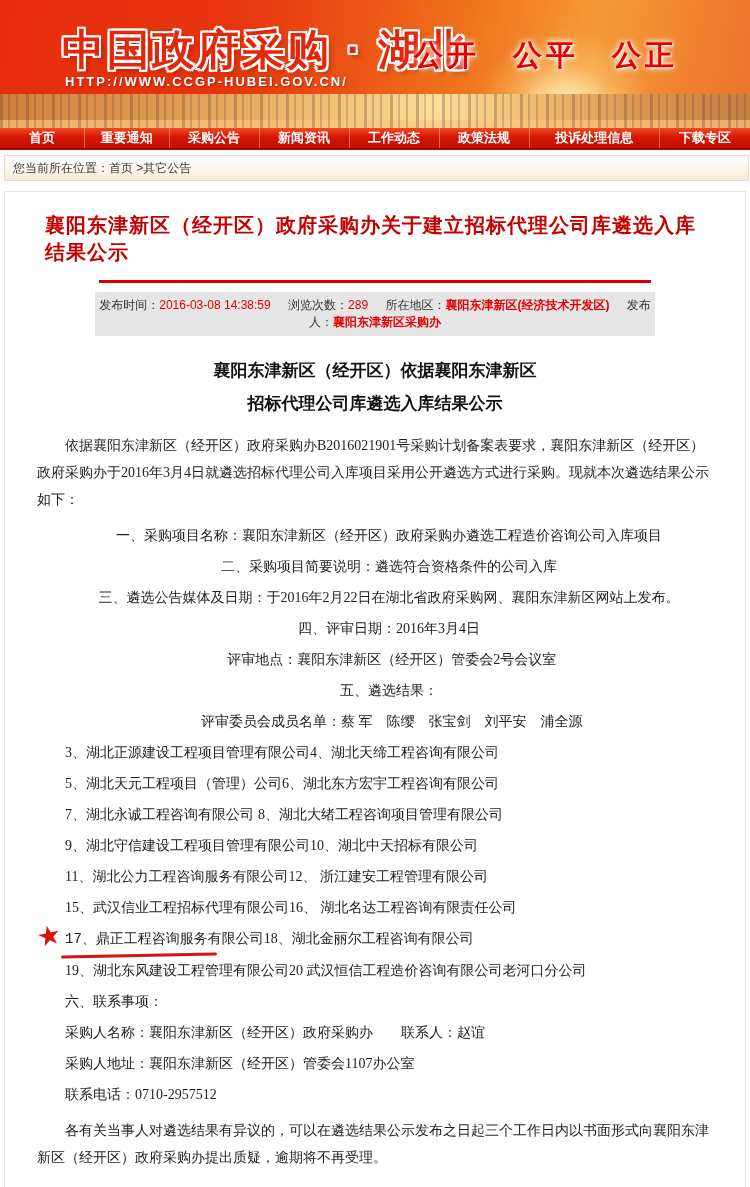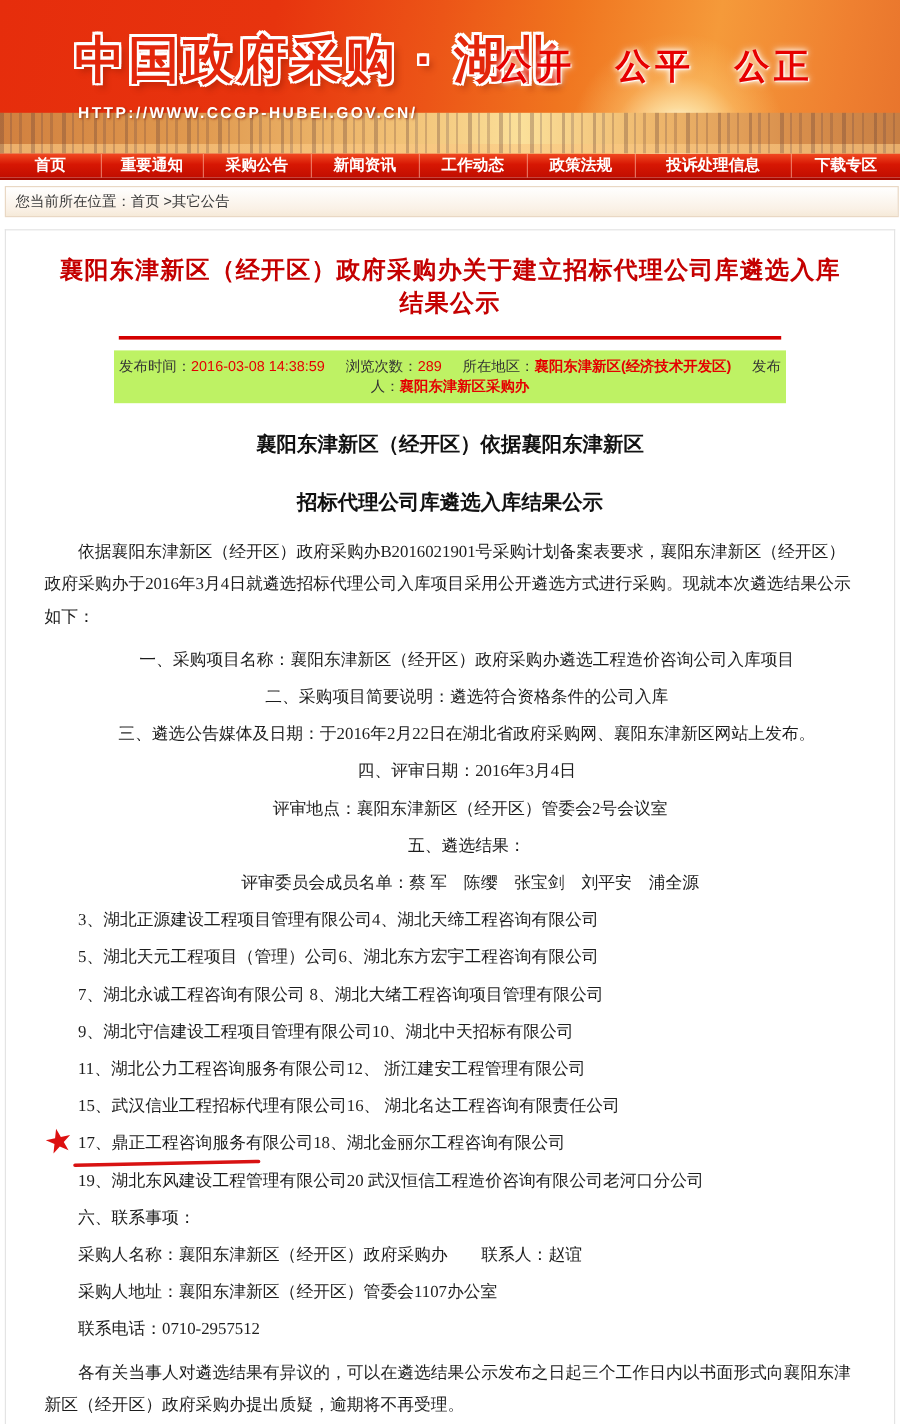--- a/index.html
+++ b/index.html
@@ -23,21 +23,21 @@
       linear-gradient(0deg, rgba(250,200,130,.65) 0 8px, transparent 8px),
       linear-gradient(90deg,#d1803f 0%, #e09a50 22%, #f2c277 45%, #fbe09a 58%, #efb96e 72%, #d98f4c 88%, #c77f44 100%);
   }
   .banner-title {
     position:absolute; left:62px; top:22px;
     font-size:42px; font-weight:bold; letter-spacing:3px; color:#e3270b;
     text-shadow:2px 0 0 #fff,-2px 0 0 #fff,0 2px 0 #fff,0 -2px 0 #fff,
       2px 2px 0 #fff,-2px -2px 0 #fff,2px -2px 0 #fff,-2px 2px 0 #fff,4px 4px 5px rgba(130,25,0,.45);
   }
   .banner-url {
-    position:absolute; left:65px; top:86px;
+    position:absolute; left:65px; top:74px;
     font-size:13px; font-weight:bold; letter-spacing:2px; color:#ffffff;
     text-shadow:1px 1px 2px rgba(140,30,0,.8);
   }
   .banner-slogan {
     position:absolute; right:72px; top:36px;
     font-size:29px; font-weight:bold; letter-spacing:4px; color:#e60000;
     text-shadow:0 0 4px #fff,0 0 7px #fff,1px 1px 1px #fff;
   }
 
   
@@ -69,28 +69,28 @@
   }
   .crumb a { color:#3a3a3a; text-decoration:none; cursor:pointer; }
 
   
   .content {
     margin:10px 4px 0 4px; min-height:1016px; background:#fff;
     border:1px solid #e4e4e4; border-bottom:none;
     font-family:"Liberation Serif","DejaVu Serif",serif;
   }
   .page-title {
-    padding:20px 40px 0 40px; text-align:center;
+    padding:20px 40px 0 40px; 
     font-size:20px; font-weight:bold; color:#c40000; letter-spacing:1px;
     font-family:"Liberation Sans","DejaVu Sans",sans-serif;
   }
   .red-rule { width:552px; margin:14px auto 0 auto; border-top:3px solid #d40000; }
   .meta {
     width:560px; margin:9px auto 0 auto; padding:5px 0;
-    background:#bef264; text-align:center; font-size:12px; color:#333;
+    background:#e5e5e5; text-align:center; font-size:12px; color:#333;
     font-family:"Liberation Sans","DejaVu Sans",sans-serif;
   }
   .meta .v { color:#e50000; }
   .meta .vb { color:#e50000; font-weight:bold; }
   .meta .lbl { margin-left:14px; }
   .meta .lbl:first-child { margin-left:0; }
 
   .article-body { padding:0 32px 0 32px; font-size:14px; color:#1d1d1d; }
   .body-title { margin-top:18px; text-align:center; font-size:17px; font-weight:bold; line-height:33px; color:#111; }
   .intro { margin-top:12px; line-height:27px; text-indent:2em; }
@@ -145,21 +145,21 @@
   <div class="meta">
     <span class="lbl">发布时间：</span><span class="v">2016-03-08 14:38:59</span>
     <span class="lbl">浏览次数：</span><span class="v">289</span>
     <span class="lbl">所在地区：</span><span class="vb">襄阳东津新区(经济技术开发区)</span>
     <span class="lbl">发布人：</span><span class="vb">襄阳东津新区采购办</span>
   </div>
 
   <div class="article-body">
 
     <div class="body-title">襄阳东津新区（经开区）依据襄阳东津新区</div>
-    <div class="body-title" style="margin-top:15px;">招标代理公司库遴选入库结果公示</div>
+    <div class="body-title" style="margin-top:0;">招标代理公司库遴选入库结果公示</div>
 
     <p class="intro">依据襄阳东津新区（经开区）政府采购办B2016021901号采购计划备案表要求，襄阳东津新区（经开区）政府采购办于2016年3月4日就遴选招标代理公司入库项目采用公开遴选方式进行采购。现就本次遴选结果公示如下：</p>
 
     <div class="sec">一、采购项目名称：襄阳东津新区（经开区）政府采购办遴选工程造价咨询公司入库项目</div>
     <div class="sec">二、采购项目简要说明：遴选符合资格条件的公司入库</div>
     <div class="sec">三、遴选公告媒体及日期：于2016年2月22日在湖北省政府采购网、襄阳东津新区网站上发布。</div>
     <div class="sec">四、评审日期：2016年3月4日</div>
     <div class="sec sub">评审地点：襄阳东津新区（经开区）管委会2号会议室</div>
     <div class="sec">五、遴选结果：</div>
     <div class="sec sub">评审委员会成员名单：蔡 军　陈缨　张宝剑　刘平安　浦全源</div>
@@ -178,21 +178,21 @@
         <span class="res-left">9、湖北守信建设工程项目管理有限公司</span><span class="res-right">10、湖北中天招标有限公司</span>
       </div>
       <div class="res-row">
         <span class="res-left">11、湖北公力工程咨询服务有限公司</span><span class="res-right">12、 浙江建安工程管理有限公司</span>
       </div>
       <div class="res-row">
         <span class="res-left">15、武汉信业工程招标代理有限公司</span><span class="res-right">16、 湖北名达工程咨询有限责任公司</span>
       </div>
       <div class="res-row">
         <span class="star-icon">★</span>
-        <span class="res-left" style="position:relative;"><span>17、鼎正工程咨询服务有限公司</span><span class="u17"></span></span><span class="res-right">18、湖北金丽尔工程咨询有限公司</span>
+        <span class="res-left" style="position:relative;font-family:Liberation Mono, monospace;"><span>17、鼎正工程咨询服务有限公司</span><span class="u17"></span></span><span class="res-right">18、湖北金丽尔工程咨询有限公司</span>
       </div>
       <div class="res-row">
         <span class="res-left">19、湖北东风建设工程管理有限公司</span><span class="res-right">20 武汉恒信工程造价咨询有限公司老河口分公司</span>
       </div>
     </div>
 
     <div class="contact-line">六、联系事项：</div>
     <div class="contact-line">采购人名称：襄阳东津新区（经开区）政府采购办　　联系人：赵谊</div>
     <div class="contact-line">采购人地址：襄阳东津新区（经开区）管委会1107办公室</div>
     <div class="contact-line">联系电话：0710-2957512</div>

